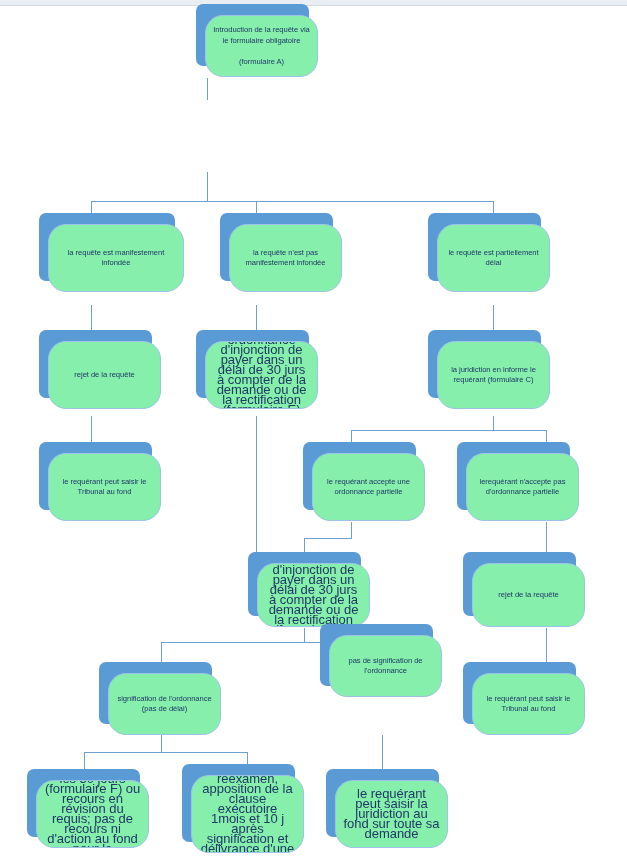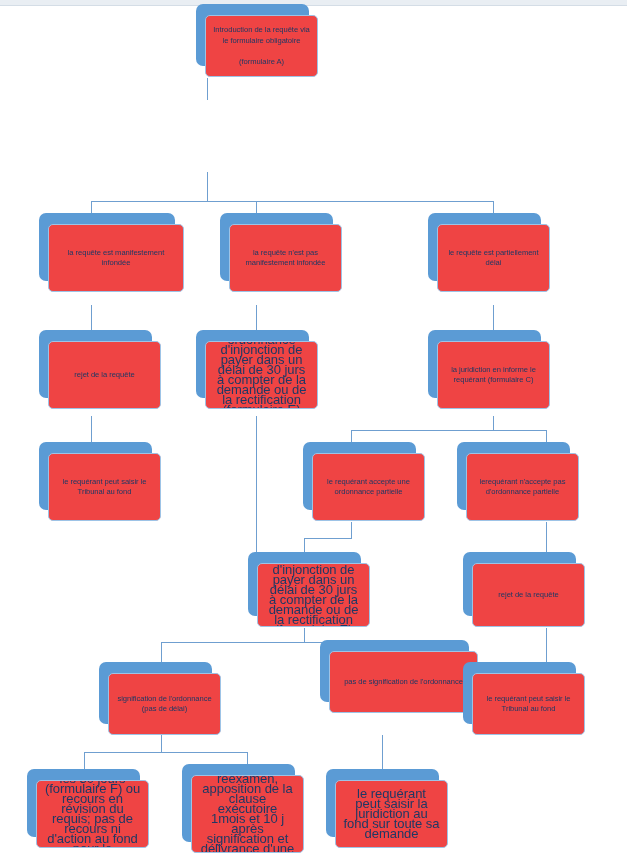--- a/index.html
+++ b/index.html
@@ -46,23 +46,23 @@
     height: 100%;
     background: #5b9bd5;
     border-radius: 7px;
   }
   .node .card {
     position: absolute;
     left: 9px;
     top: 11px;
     width: 100%;
     height: 100%;
-    background: #ef4444;
+    background: #86efac;
     border: 1px solid #9dc3e6;
-    border-radius: 5px;
+    border-radius: 18px;
     box-sizing: border-box;
     display: flex;
     align-items: center;
     justify-content: flex-end;
     text-align: center;
     overflow: hidden;
   }
   .node .label {
     display: block;
     width: 100%;
@@ -213,21 +213,21 @@
     </div>
   </div>
 
   <div class="node" style="left:99px; top:662px; width:113px; height:62px;">
     <div class="shadow"></div>
     <div class="card">
       <span class="label">signification de l'ordonnance (pas de délai)</span>
     </div>
   </div>
 
-  <div class="node" style="left:320px; top:640px; width:113px; height:62px;padding-left:36px;">
+  <div class="node" style="left:320px; top:624px; width:113px; height:62px;">
     <div class="shadow"></div>
     <div class="card">
       <span class="label">pas de signification de l'ordonnance</span>
     </div>
   </div>
 
   <div class="node" style="left:463px; top:662px; width:113px; height:62px;">
     <div class="shadow"></div>
     <div class="card">
       <span class="label">le requérant peut saisir le Tribunal au fond</span>

